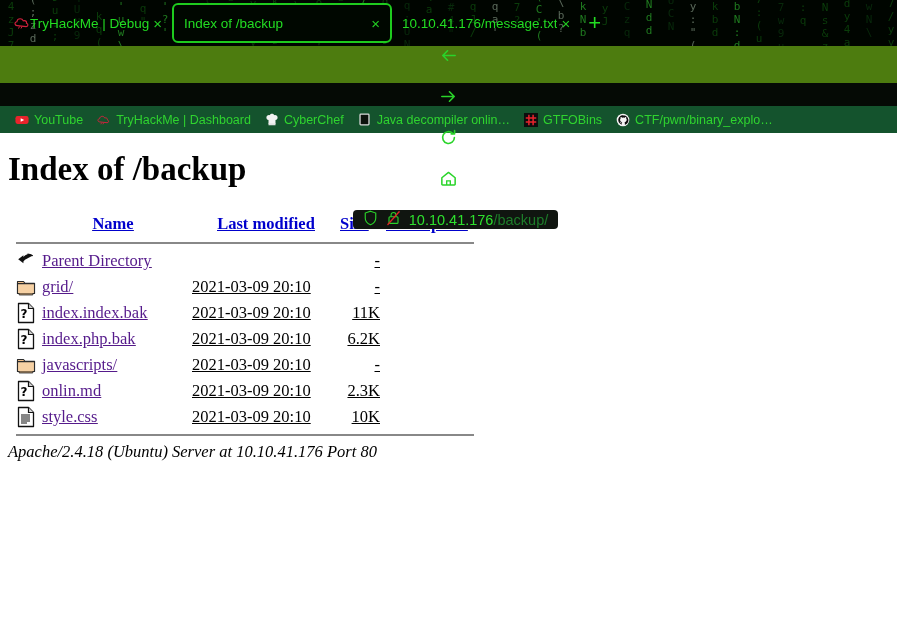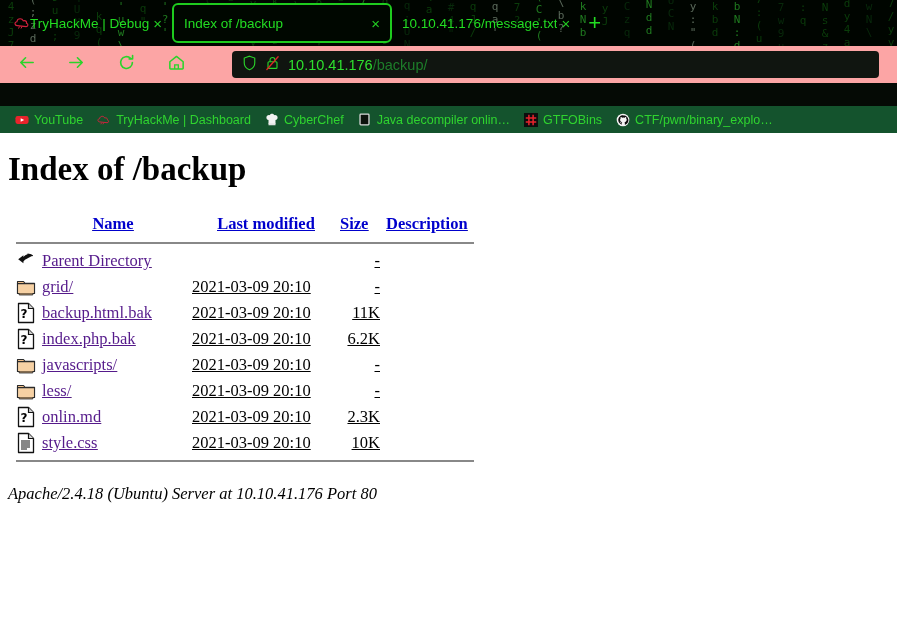--- a/index.html
+++ b/index.html
@@ -101,25 +101,26 @@
     font-family: "Liberation Sans", sans-serif;
     line-height: 1;
     padding: 0 8px;
     cursor: pointer;
     user-select: none;
   }
 
   
   #nav-bar {
     height: 37px;
-    background: #fca5a5;
+    background: #4d7c0f;
     display: flex;
     align-items: center;
     padding: 0 10px;
     gap: 18px;
+    flex-direction: column;
   }
   .nav-btn {
     width: 32px; height: 30px;
     display: flex; align-items: center; justify-content: center;
     cursor: pointer;
   }
   #url-bar {
     flex: 1;
     margin-left: 22px;
     margin-right: 8px;
@@ -221,21 +222,21 @@
     height: 2px;
     background: #888888;
     width: 458px;
     margin: 4px 0;
   }
   #server-footer {
     font-family: "Liberation Serif", serif;
     font-style: italic;
     font-size: 16.5px;
     color: #000;
-    margin: 18px 0 0 8px;
+    margin: 2px 0 0 8px;
   }
 
   
   .ficon { display:block; width:20px; height:22px; }
 </style>
 </head>
 <body>
 
 <div id="browser-chrome">
 
@@ -645,21 +646,21 @@
           <td class="col-desc"></td>
         </tr>
         <tr>
           <td class="col-icon">
             <svg class="ficon" viewBox="0 0 20 22">
               <path d="M2.5 1.5h10l5 5v14h-15z" fill="#ffffff" stroke="#111" stroke-width="1.3" stroke-linejoin="round"></path>
               <path d="M12.5 1.5v5h5" fill="#d0d0d0" stroke="#111" stroke-width="1.2"></path>
               <text x="8" y="16" font-family="DejaVu Sans, sans-serif" font-size="12" font-weight="bold" text-anchor="middle" fill="#000">?</text>
             </svg>
           </td>
-          <td class="col-name"><a href="#">backup.html.bak</a></td>
+          <td class="col-name"><a href="#">index.index.bak</a></td>
           <td class="col-date">2021-03-09 20:10</td>
           <td class="col-size">11K</td>
           <td class="col-desc"></td>
         </tr>
         <tr>
           <td class="col-icon">
             <svg class="ficon" viewBox="0 0 20 22">
               <path d="M2.5 1.5h10l5 5v14h-15z" fill="#ffffff" stroke="#111" stroke-width="1.3" stroke-linejoin="round"></path>
               <path d="M12.5 1.5v5h5" fill="#d0d0d0" stroke="#111" stroke-width="1.2"></path>
               <text x="8" y="16" font-family="DejaVu Sans, sans-serif" font-size="12" font-weight="bold" text-anchor="middle" fill="#000">?</text>
@@ -679,33 +680,20 @@
             </svg>
           </td>
           <td class="col-name"><a href="#">javascripts/</a></td>
           <td class="col-date">2021-03-09 20:10</td>
           <td class="col-size">-</td>
           <td class="col-desc"></td>
         </tr>
         <tr>
           <td class="col-icon">
             <svg class="ficon" viewBox="0 0 20 22">
-              <path d="M1.5 5.5h6l1.6 1.8h9.4v10.2H1.5z" fill="#f0c08a" stroke="#2b2b2b" stroke-width="1.1" stroke-linejoin="round"></path>
-              <path d="M1.5 7.6h17v9.9H1.5z" fill="#f6d1a4" stroke="#2b2b2b" stroke-width="1.1"></path>
-              <path d="M3.2 17.5v1.4h13.6v-1.4" fill="#e0b077" stroke="#2b2b2b" stroke-width="1"></path>
-            </svg>
-          </td>
-          <td class="col-name"><a href="#">less/</a></td>
-          <td class="col-date">2021-03-09 20:10</td>
-          <td class="col-size">-</td>
-          <td class="col-desc"></td>
-        </tr>
-        <tr>
-          <td class="col-icon">
-            <svg class="ficon" viewBox="0 0 20 22">
               <path d="M2.5 1.5h10l5 5v14h-15z" fill="#ffffff" stroke="#111" stroke-width="1.3" stroke-linejoin="round"></path>
               <path d="M12.5 1.5v5h5" fill="#d0d0d0" stroke="#111" stroke-width="1.2"></path>
               <text x="8" y="16" font-family="DejaVu Sans, sans-serif" font-size="12" font-weight="bold" text-anchor="middle" fill="#000">?</text>
             </svg>
           </td>
           <td class="col-name"><a href="#">onlin.md</a></td>
           <td class="col-date">2021-03-09 20:10</td>
           <td class="col-size">2.3K</td>
           <td class="col-desc"></td>
         </tr>

